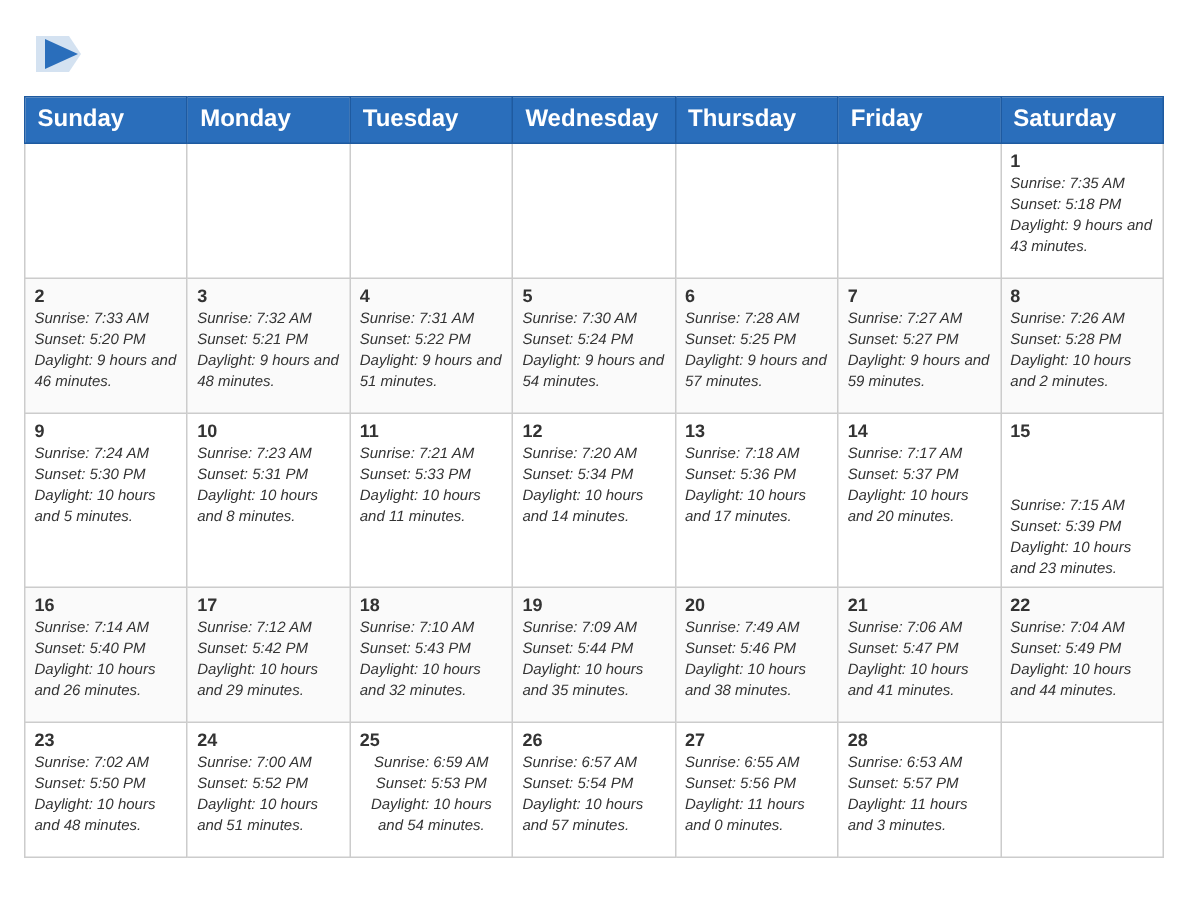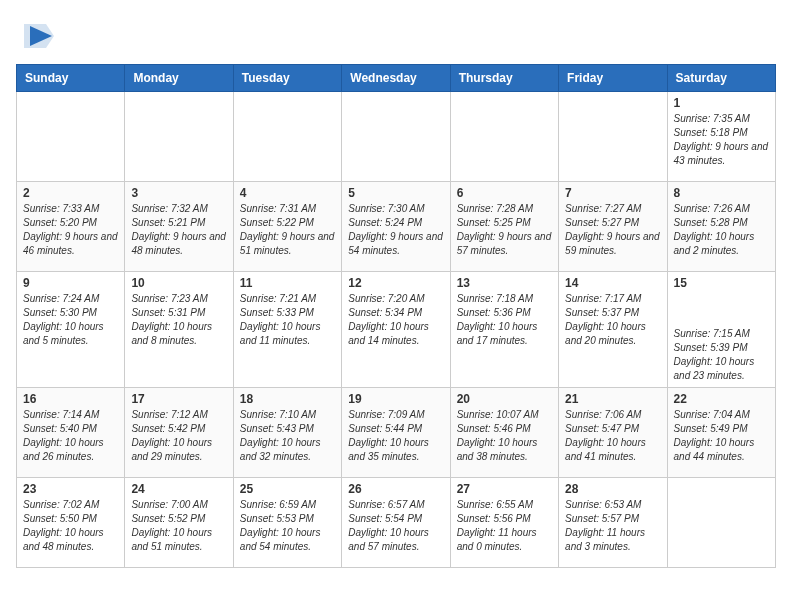--- a/index.html
+++ b/index.html
@@ -35,21 +35,21 @@
     }
     .calendar {
       width: 100%;
       border-collapse: collapse;
       border: 1px solid #ccc;
     }
     .calendar th {
       background-color: #2a6ebb;
       color: #fff;
       padding: 6px 8px;
-      font-size: 12px;
+      font-size: 16px;
       font-weight: bold;
       text-align: left;
       border: 1px solid #1e5aa0;
     }
     .calendar td {
       width: calc(100% / 7);
       vertical-align: top;
       padding: 4px 6px;
       border: 1px solid #ccc;
       font-size: 10.5px;
@@ -225,21 +225,21 @@
 Daylight: 10 hours and 32 minutes.</div>
         </td>
         <td>
           <span class="day-number">19</span>
           <div class="day-info" style="white-space: pre-line;">Sunrise: 7:09 AM
 Sunset: 5:44 PM
 Daylight: 10 hours and 35 minutes.</div>
         </td>
         <td>
           <span class="day-number">20</span>
-          <div class="day-info" style="white-space: pre-line;">Sunrise: 10:07 AM
+          <div class="day-info" style="white-space: pre-line;">Sunrise: 7:49 AM
 Sunset: 5:46 PM
 Daylight: 10 hours and 38 minutes.</div>
         </td>
         <td>
           <span class="day-number">21</span>
           <div class="day-info" style="white-space: pre-line;">Sunrise: 7:06 AM
 Sunset: 5:47 PM
 Daylight: 10 hours and 41 minutes.</div>
         </td>
         <td>
@@ -257,21 +257,21 @@
 Daylight: 10 hours and 48 minutes.</div>
         </td>
         <td>
           <span class="day-number">24</span>
           <div class="day-info" style="white-space: pre-line;">Sunrise: 7:00 AM
 Sunset: 5:52 PM
 Daylight: 10 hours and 51 minutes.</div>
         </td>
         <td>
           <span class="day-number">25</span>
-          <div class="day-info" style="white-space: pre-line;">Sunrise: 6:59 AM
+          <div class="day-info" style="white-space: pre-line; text-align: center;">Sunrise: 6:59 AM
 Sunset: 5:53 PM
 Daylight: 10 hours and 54 minutes.</div>
         </td>
         <td>
           <span class="day-number">26</span>
           <div class="day-info" style="white-space: pre-line;">Sunrise: 6:57 AM
 Sunset: 5:54 PM
 Daylight: 10 hours and 57 minutes.</div>
         </td>
         <td>

